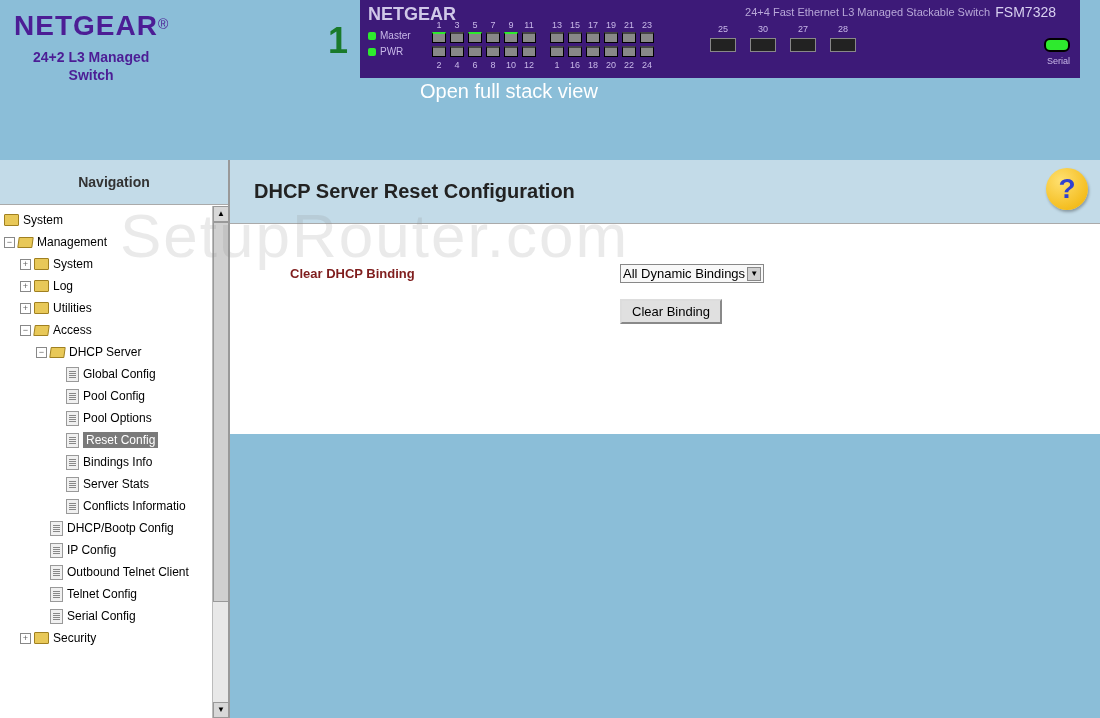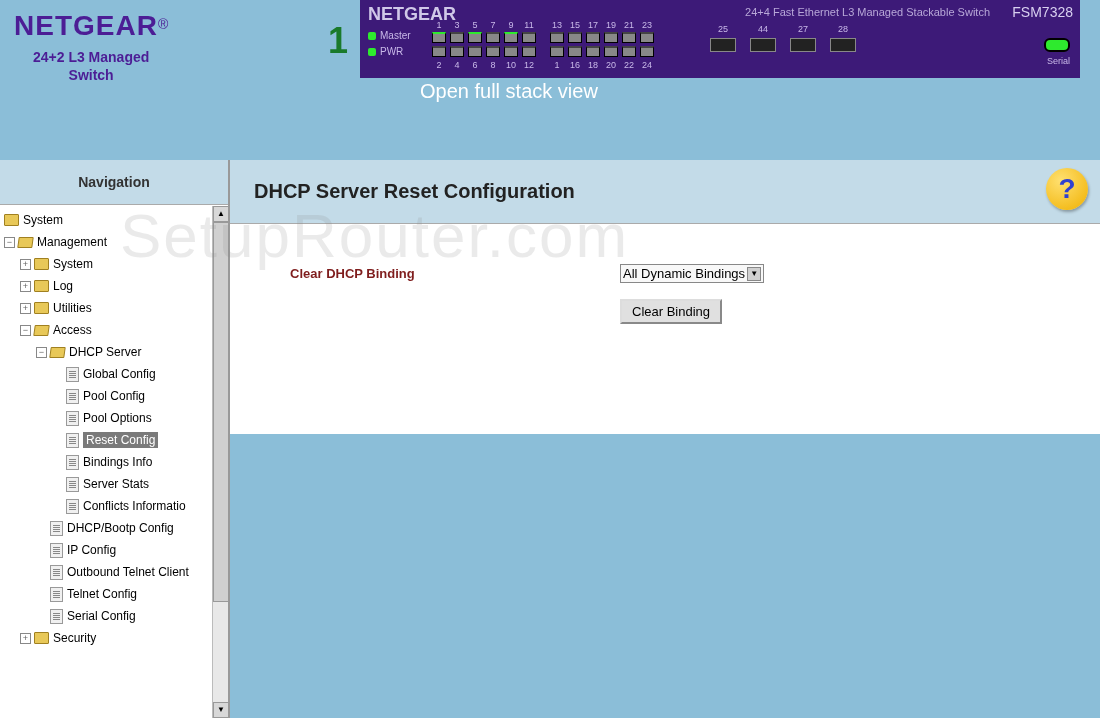--- a/index.html
+++ b/index.html
@@ -60,21 +60,21 @@
   color: #d0c8e8;
 }
 .switch-desc {
   position: absolute;
   right: 90px; top: 6px;
   font-size: 11px;
   color: #b8a8d8;
 }
 .switch-model {
   position: absolute;
-  right: 7px; top: 4px;
+  right: 24px; top: 4px;
   font-size: 14px;
   color: #d8d0f0;
 }
 .switch-led {
   position: absolute;
   width: 8px; height: 8px;
   background: #2eea2e;
   border-radius: 2px;
 }
 .switch-led-label {
@@ -413,21 +413,21 @@
       <span class="port-num">1</span>
         <span class="port-num">16</span>
         <span class="port-num">18</span>
         <span class="port-num">20</span>
         <span class="port-num">22</span>
         <span class="port-num">24</span>
     </div>
 
     <div class="gbic-num-row" style="left:350px;top:24px">
       <span class="gbic-num">25</span>
-        <span class="gbic-num">44</span>
+        <span class="gbic-num">30</span>
         <span class="gbic-num">27</span>
         <span class="gbic-num">28</span>
     </div>
     <div class="gbic-row" style="left:350px;top:38px">
       <div class="gbic"></div>
         <div class="gbic"></div>
         <div class="gbic"></div>
         <div class="gbic"></div>
     </div>
     <div class="serial-port"></div>

